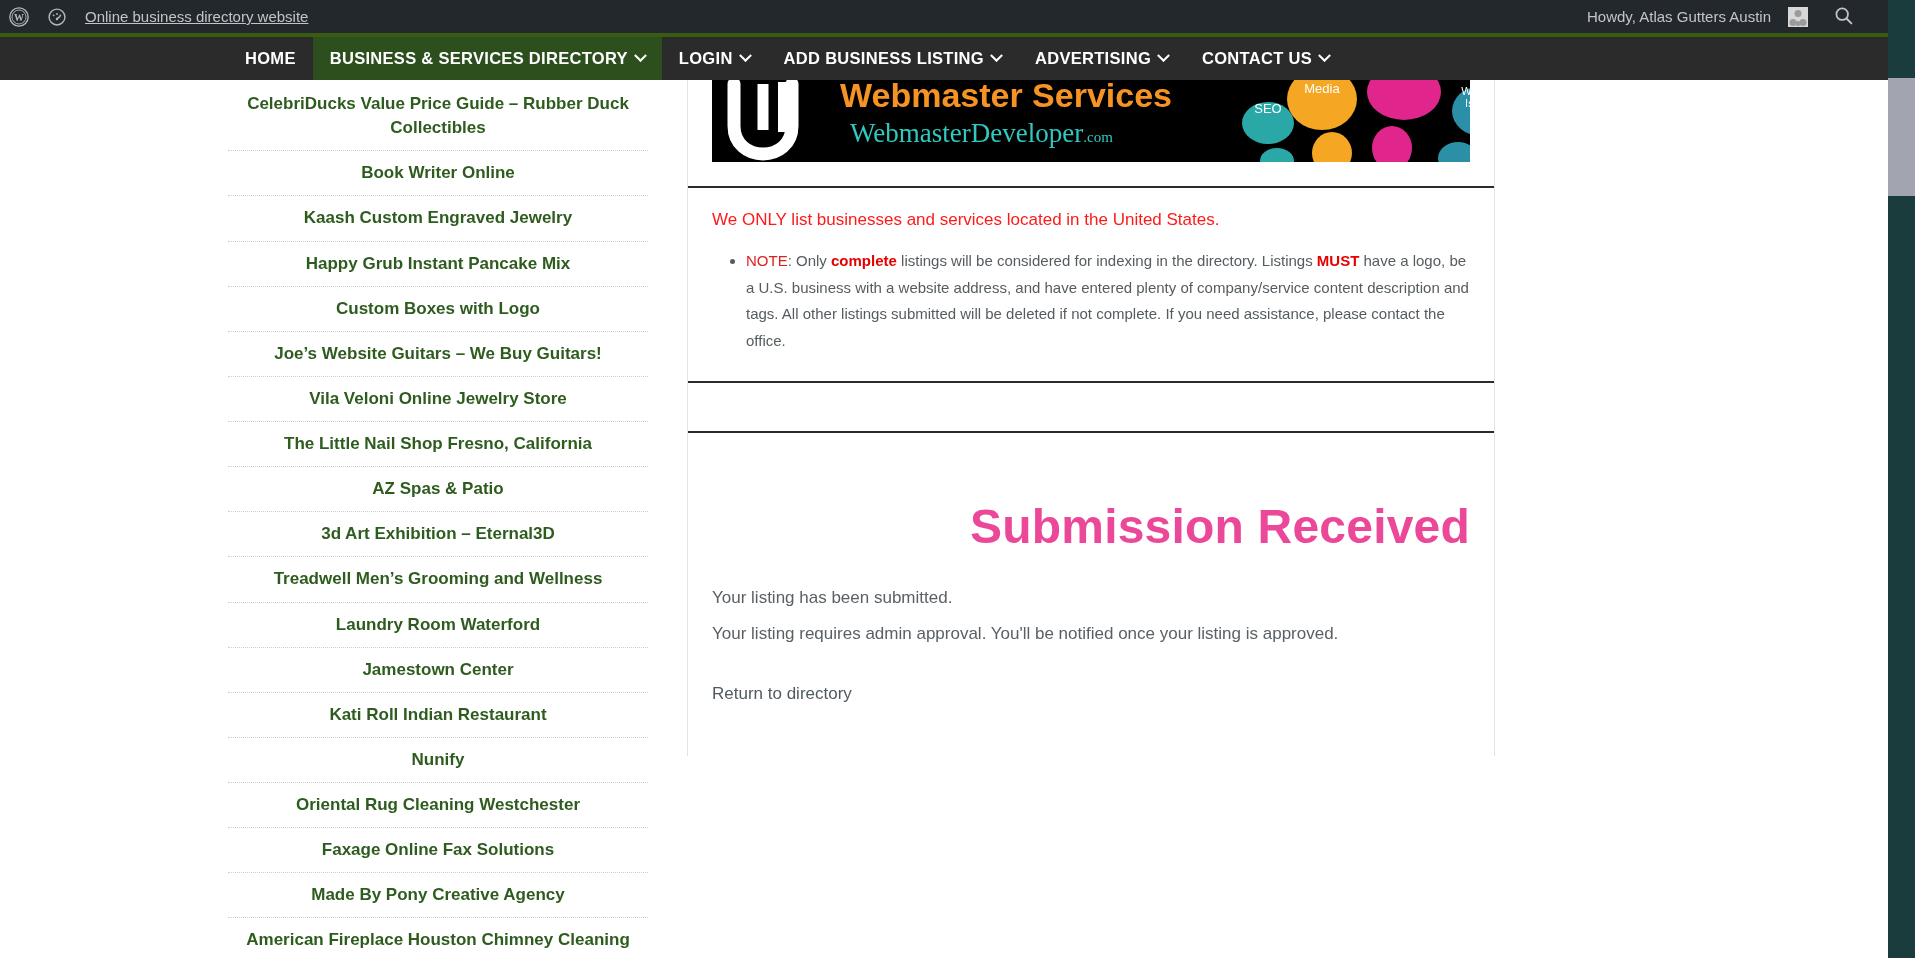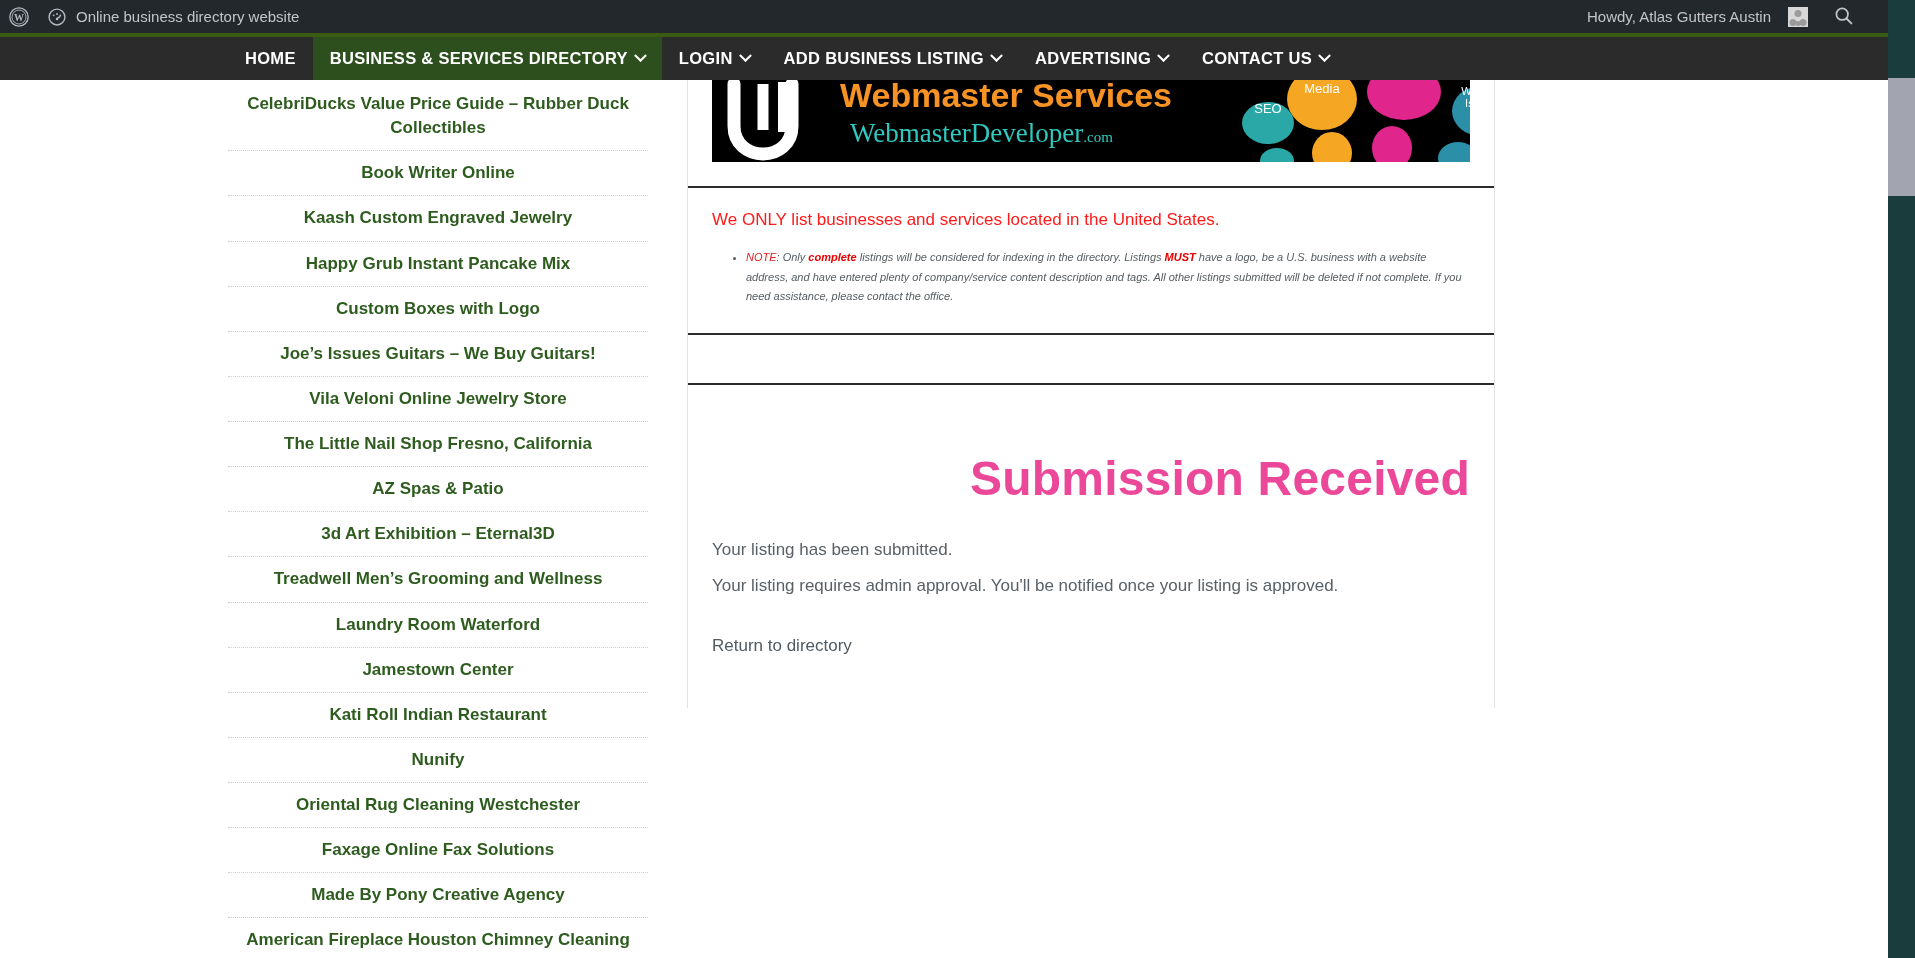--- a/index.html
+++ b/index.html
@@ -135,23 +135,22 @@
   .sec-pad { padding: 22px 24px 26px 24px; }
 
   .notice-red {
     color: #ff1a1a;
     font-size: 17px;
     margin: 0;
   }
   ul.note-list { margin: 18px 0 0 0; padding-left: 34px; }
   ul.note-list li {
     color: #555c60;
-    font-size: 11px;
+    font-size: 15px;
     line-height: 1.78;
-    font-style: italic;
   }
   .red { color: #e02020; }
   .red-b { color: #e60000; font-weight: bold; }
 
   .spacer-sec { height: 48px; }
 
   h1.sub-head {
     margin: 44px 0 0 0;
     text-align: right;
     color: #ec4899;
@@ -198,21 +197,21 @@
   <div class="ab-left">
     <div class="ab-item">
       <span>
         <svg class="wp-logo" viewBox="0 0 24 24" aria-hidden="true">
           <circle cx="12" cy="12" r="11" fill="none" stroke="#b4b9be" stroke-width="1.6"></circle>
           <circle cx="12" cy="12" r="8.4" fill="none" stroke="#b4b9be" stroke-width="1.1"></circle>
           <text x="12" y="17" font-size="12" font-family="Liberation Serif, serif" font-weight="bold" fill="#b4b9be" text-anchor="middle">W</text>
         </svg>
       </span>
     </div>
-    <div class="ab-item" style="gap:9px;">
+    <div class="ab-item" style="gap:18px;text-decoration:underline;">
       <span>
         <svg class="dash-icon" viewBox="0 0 24 24" aria-hidden="true">
           <circle cx="12" cy="12" r="9.5" fill="none" stroke="#b4b9be" stroke-width="1.7"></circle>
           <circle cx="8" cy="10" r="1.1" fill="#b4b9be"></circle>
           <circle cx="12" cy="8.4" r="1.1" fill="#b4b9be"></circle>
           <circle cx="16" cy="10" r="1.1" fill="#b4b9be"></circle>
           <path d="M12 14 L15.5 11.5" stroke="#b4b9be" stroke-width="1.7" stroke-linecap="round"></path>
           <circle cx="12" cy="14.3" r="1.5" fill="#b4b9be"></circle>
         </svg>
       </span>
@@ -264,21 +263,21 @@
   </nav>
 
 <div id="page">
 
   <aside id="sidebar">
       <div class="side-item"><a class="side-link">CelebriDucks Value Price Guide – Rubber Duck Collectibles</a></div>
       <div class="side-item"><a class="side-link">Book Writer Online</a></div>
       <div class="side-item"><a class="side-link">Kaash Custom Engraved Jewelry</a></div>
       <div class="side-item"><a class="side-link">Happy Grub Instant Pancake Mix</a></div>
       <div class="side-item"><a class="side-link">Custom Boxes with Logo</a></div>
-      <div class="side-item"><a class="side-link">Joe’s Issues Guitars – We Buy Guitars!</a></div>
+      <div class="side-item"><a class="side-link">Joe’s Website Guitars – We Buy Guitars!</a></div>
       <div class="side-item"><a class="side-link">Vila Veloni Online Jewelry Store</a></div>
       <div class="side-item"><a class="side-link">The Little Nail Shop Fresno, California</a></div>
       <div class="side-item"><a class="side-link">AZ Spas &amp; Patio</a></div>
       <div class="side-item"><a class="side-link">3d Art Exhibition – Eternal3D</a></div>
       <div class="side-item"><a class="side-link">Treadwell Men’s Grooming and Wellness</a></div>
       <div class="side-item"><a class="side-link">Laundry Room Waterford</a></div>
       <div class="side-item"><a class="side-link">Jamestown Center</a></div>
       <div class="side-item"><a class="side-link">Kati Roll Indian Restaurant</a></div>
       <div class="side-item"><a class="side-link">Nunify</a></div>
       <div class="side-item"><a class="side-link">Oriental Rug Cleaning Westchester</a></div>

